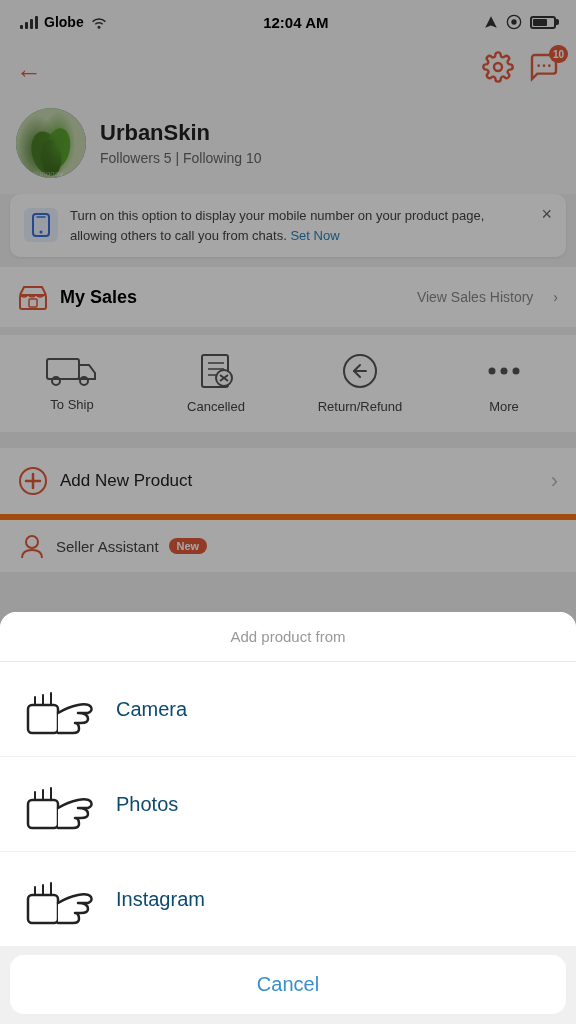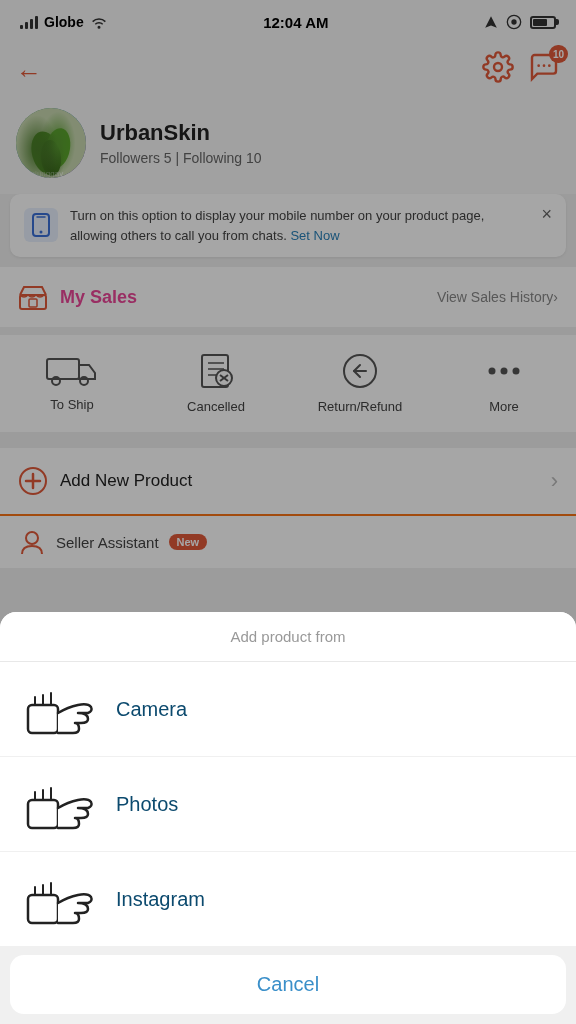--- a/index.html
+++ b/index.html
@@ -213,28 +213,28 @@
       justify-content: space-between;
     }
     .my-sales-left {
       display: flex;
       align-items: center;
       gap: 12px;
     }
     .my-sales-title {
       font-size: 18px;
       font-weight: 600;
-      color: #ec4899;
+      color: #000000;
     }
     .view-history {
       font-size: 14px;
       color: #888;
       display: flex;
       align-items: center;
-      gap: 0;
+      gap: 20px;
       cursor: pointer;
     }
 
     
     .sales-icons-row {
       background: white;
       padding: 16px 0 18px;
       display: flex;
       justify-content: space-around;
       margin-bottom: 8px;
@@ -342,21 +342,21 @@
       cursor: pointer;
     }
 
     
     .bottom-hint {
       background: white;
       padding: 12px 18px;
       display: flex;
       align-items: center;
       gap: 10px;
-      border-top: 2px solid #f97316;
+      border-top: 6px solid #f97316;
     }
     .bottom-hint-text {
       font-size: 15px;
       color: #444;
     }
     .new-badge {
       background: #e05a3a;
       color: white;
       font-size: 11px;
       padding: 2px 8px;

